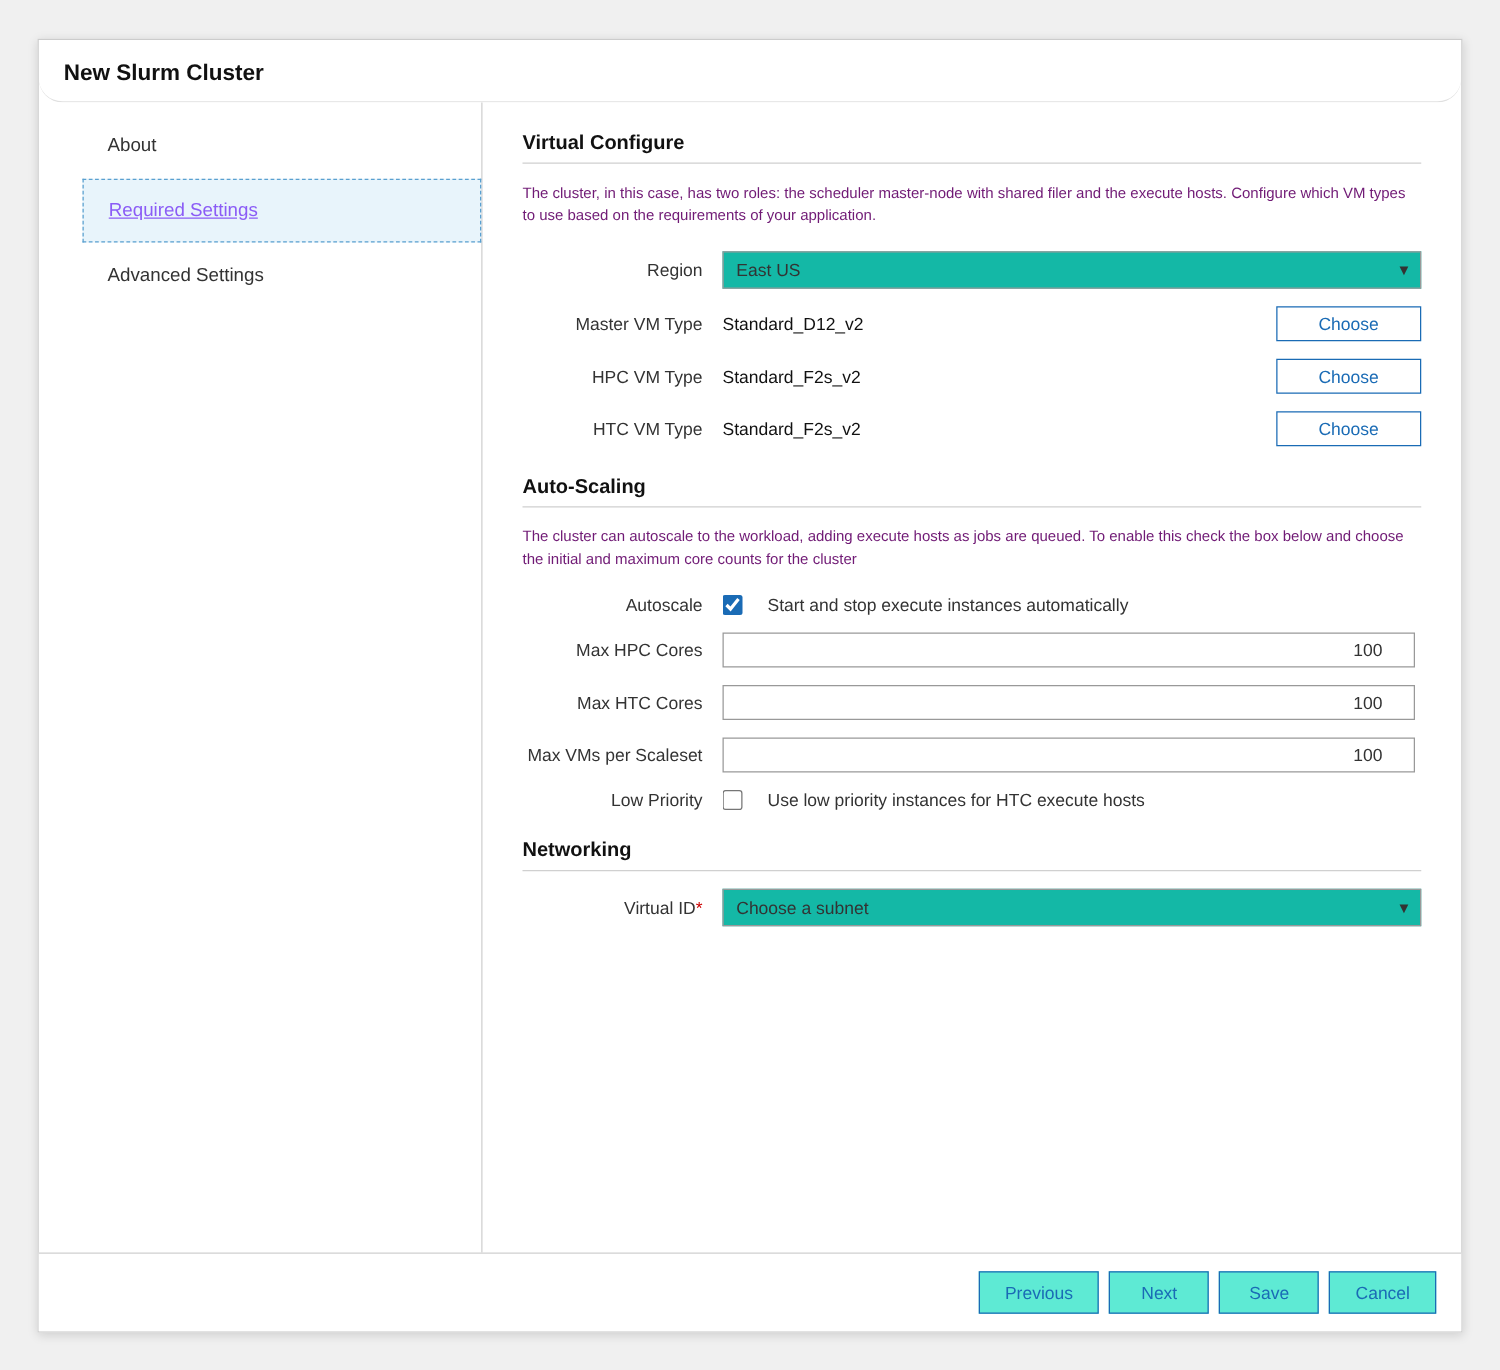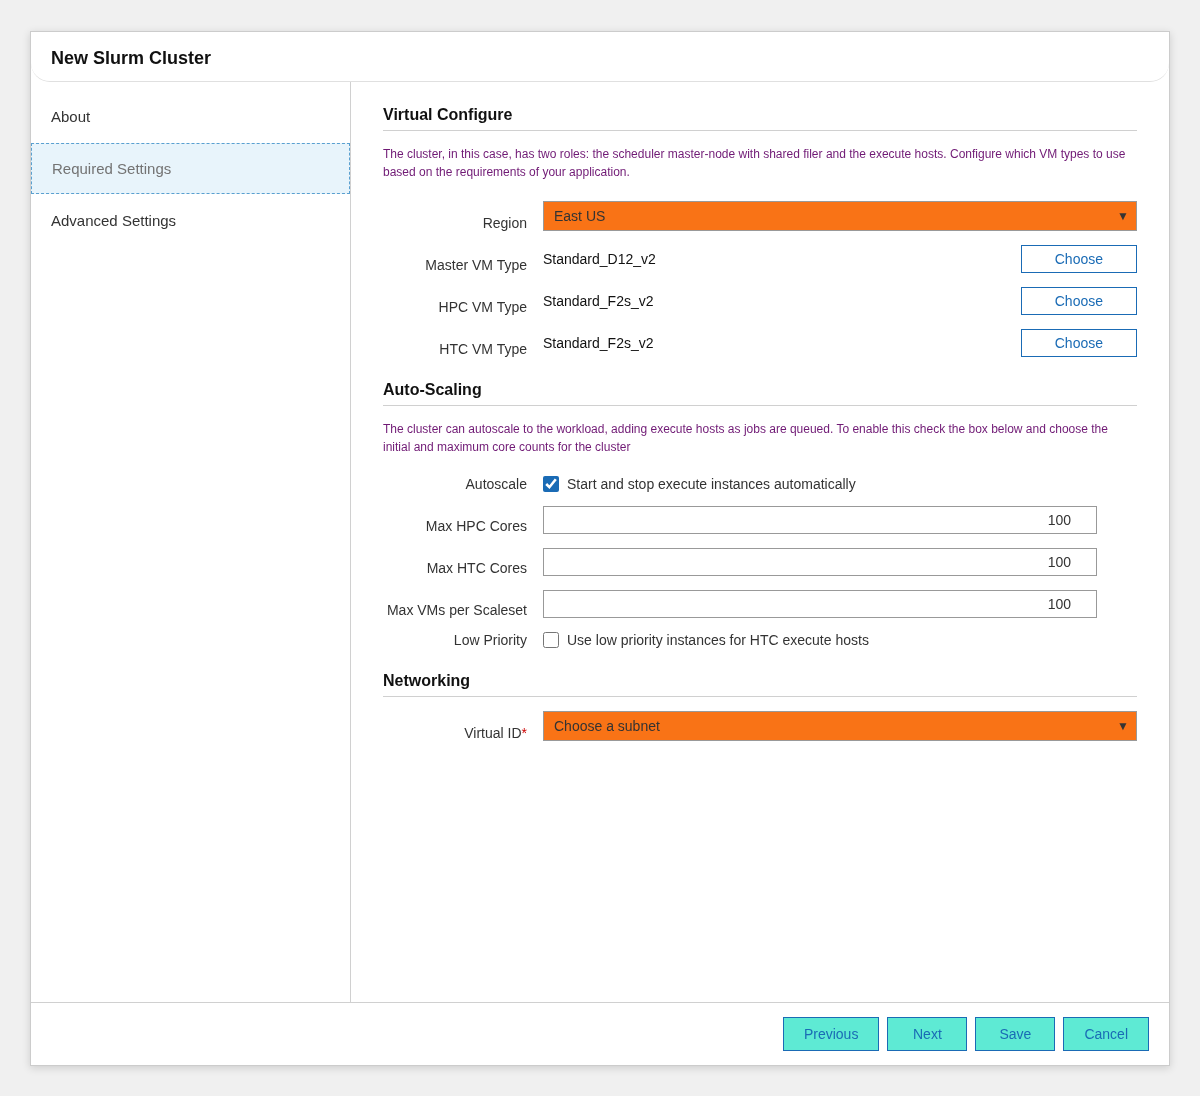--- a/index.html
+++ b/index.html
@@ -30,33 +30,35 @@
     }
     .window-body {
       display: flex;
       min-height: 920px;
     }
     .sidebar {
       width: 320px;
       border-right: 1px solid #d0d0d0;
       padding: 10px 0;
       flex-shrink: 0;
+      margin-left: 35px;
     }
     .sidebar-item {
       padding: 16px 20px;
       cursor: pointer;
       color: #333;
       font-size: 15px;
     }
     .sidebar-item.active {
       background: #e8f4fb;
       border: 1.5px dashed #5aa0d0;
-      color: #737373;
+      color: #8b5cf6;
       font-weight: 500;
       margin: 2px 0;
+      text-decoration: underline;
     }
     .main-content {
       flex: 1;
       padding: 24px 32px;
       overflow-y: auto;
     }
     .section-title {
       font-size: 16px;
       font-weight: 700;
       color: #111;
@@ -68,21 +70,21 @@
       margin-bottom: 14px;
     }
     .section-desc {
       font-size: 12px;
       color: #701a75;
       line-height: 1.5;
       margin-bottom: 20px;
     }
     .form-row {
       display: flex;
-      align-items: flex-end;
+      align-items: center;
       margin-bottom: 14px;
     }
     .form-label {
       width: 160px;
       text-align: right;
       padding-right: 16px;
       color: #333;
       font-size: 14px;
       flex-shrink: 0;
     }
@@ -99,21 +101,21 @@
       position: relative;
       display: inline-flex;
       align-items: center;
       flex: 1;
     }
     .select-wrapper select {
       appearance: none;
       width: 100%;
       padding: 6px 32px 6px 10px;
       border: 1px solid #999;
-      background: #f97316;
+      background: #14b8a6;
       font-size: 14px;
       color: #333;
       cursor: pointer;
     }
     .select-wrapper .chevron-icon {
       position: absolute;
       right: 8px;
       pointer-events: none;
       font-size: 12px;
       color: #333;
@@ -132,21 +134,21 @@
       cursor: pointer;
       flex-shrink: 0;
       min-width: 80px;
     }
     .section-gap {
       margin-bottom: 24px;
     }
     .autoscale-row {
       display: flex;
       align-items: center;
-      gap: 8px;
+      gap: 20px;
     }
     .autoscale-label {
       font-size: 14px;
       color: #333;
     }
     .checkbox-blue {
       width: 16px;
       height: 16px;
       accent-color: #1a6bb5;
     }

